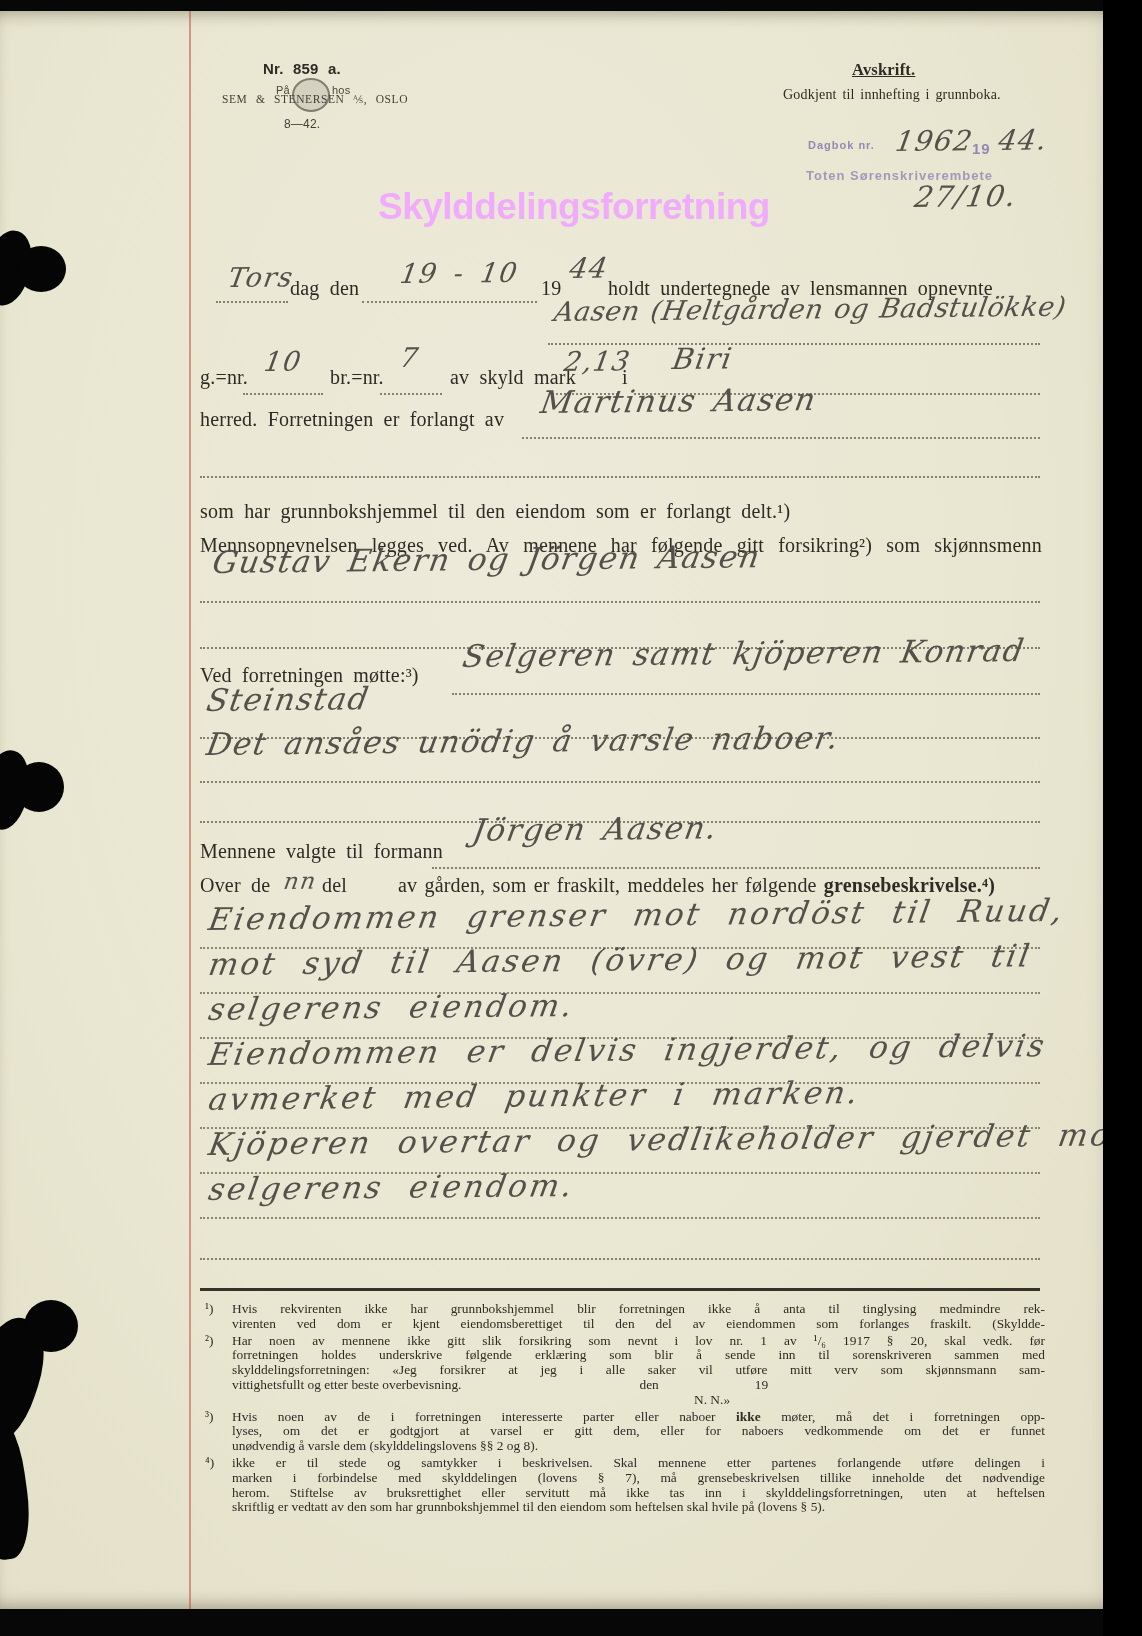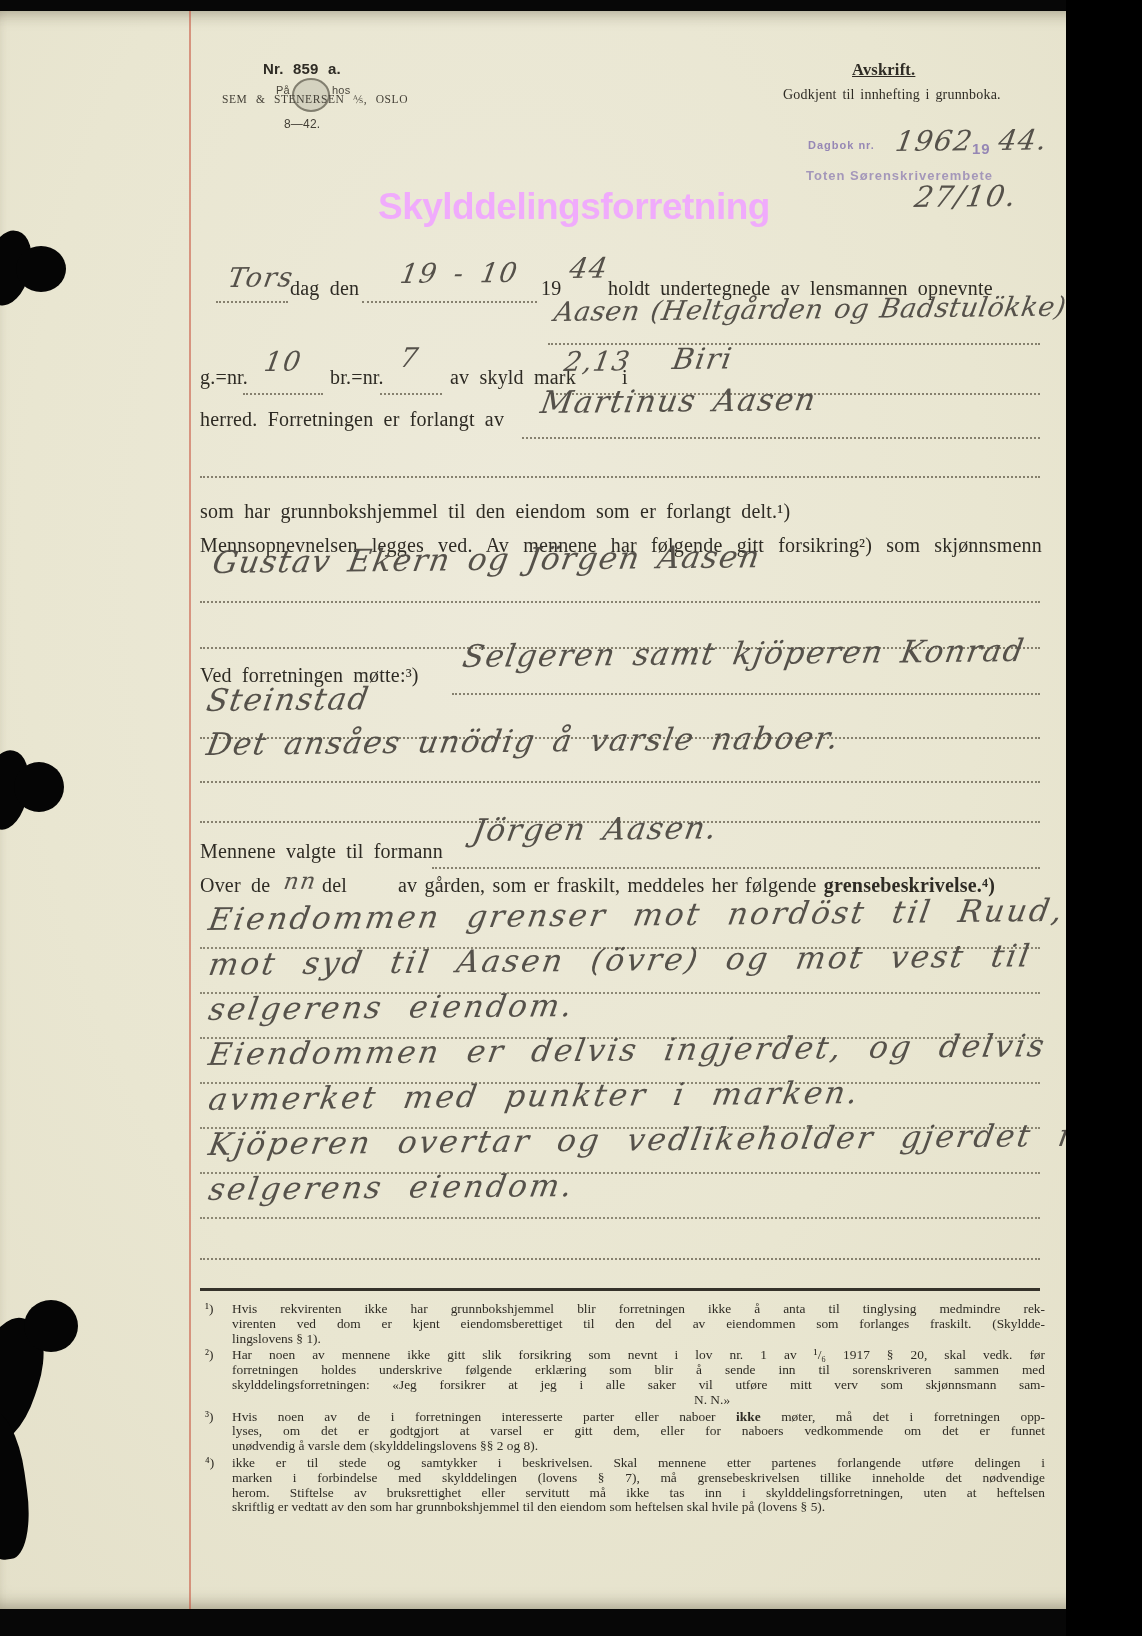--- a/index.html
+++ b/index.html
@@ -1,17 +1,17 @@
 <!DOCTYPE html>
 <html><head>
 <meta charset="utf-8">
 <style>
   html,body{margin:0;padding:0;background:#000;}
   .scan{position:relative;width:1066px;height:1636px;background:#070707;overflow:hidden;
-        font-family:"Liberation Serif","DejaVu Serif",serif;}
+        font-family:"Liberation Serif","DejaVu Serif",serif;padding-left:37px;}
   .paper{position:absolute;left:0;top:11px;width:1122px;height:1598px;
          background:radial-gradient(ellipse at 45% 35%, #edeada 0%, #e9e6d1 55%, #e3dfc8 100%);
          box-shadow:inset -20px 0 26px -16px rgba(70,62,40,.55), inset 0 -12px 18px -10px rgba(70,62,40,.4),
                     inset 0 14px 16px -12px rgba(70,62,40,.35);
          border-radius:0 3px 3px 0;}
   .margin-line{position:absolute;left:189px;top:11px;width:2px;height:1598px;
                background:rgba(198,80,58,.55);}
   .blob{position:absolute;background:#050505;}
   .p{position:absolute;color:#2e2b24;font-size:20px;white-space:nowrap;word-spacing:5px;letter-spacing:.2px;}
   .b{font-weight:bold;}
@@ -139,27 +139,29 @@
   <div class="hwline" style="top:1171px;"><span>selgerens eiendom.</span></div>
 
   <div class="fill" style="left:200px;top:1258px;width:840px;"></div>
   <div class="rule" style="left:200px;top:1288px;width:840px;"></div>
 
   <div class="footnotes">
     <div class="fn">
       <span class="mk">¹)</span>
       <span class="fl just">Hvis rekvirenten ikke har grunnbokshjemmel blir forretningen ikke å anta til tinglysing medmindre rek-</span>
       <span class="fl just">virenten ved dom er kjent eiendomsberettiget til den del av eiendommen som forlanges fraskilt. (Skyldde-</span>
-      <span class="fl">lingslovens § 1).</span>
     </div>
     <div class="fn">
       <span class="mk">²)</span>
       <span class="fl just">Har noen av mennene ikke gitt slik forsikring som nevnt i lov nr. 1 av ¹/₆ 1917 §  20, skal vedk. før</span>
       <span class="fl just">forretningen holdes underskrive følgende erklæring som blir å sende inn til sorenskriveren sammen med</span>
       <span class="fl just">skylddelingsforretningen:   «Jeg forsikrer at jeg i alle saker vil utføre mitt verv som skjønnsmann sam-</span>
+      <span class="fl">
+        <span>vittighetsfullt og etter beste overbevisning.</span><span style="margin-left:178px;">den</span><span style="margin-left:96px;">19</span>
+      </span>
       <span class="fl" style="margin-left:462px;">N. N.»</span>
     </div>
     <div class="fn">
       <span class="mk">³)</span>
       <span class="fl just"><span>Hvis noen av de i forretningen interesserte parter eller naboer </span><span class="b">ikke</span><span> møter, må det i forretningen opp-</span></span>
       <span class="fl just">lyses, om det er godtgjort at varsel er gitt dem, eller for naboers vedkommende om det er funnet</span>
       <span class="fl">unødvendig å varsle dem (skylddelingslovens §§ 2 og 8).</span>
     </div>
     <div class="fn">
       <span class="mk">⁴)</span>

